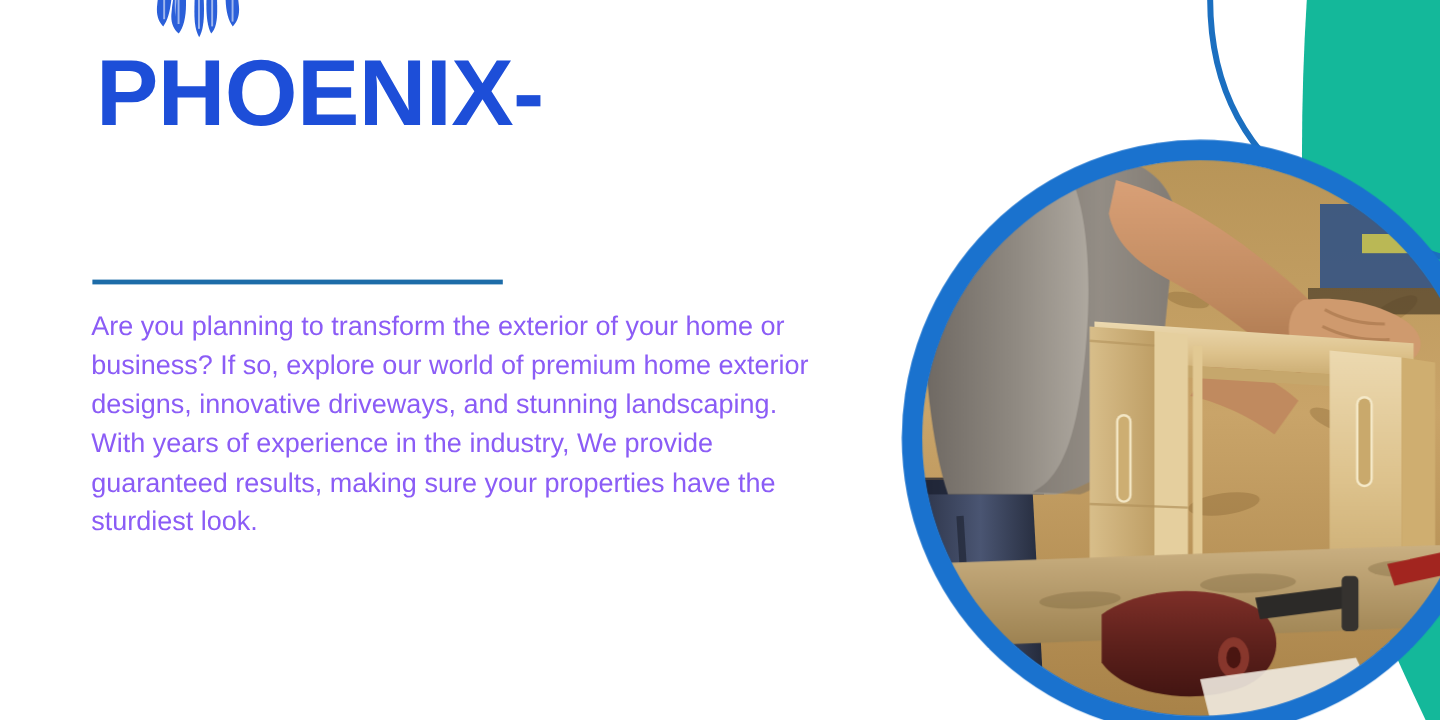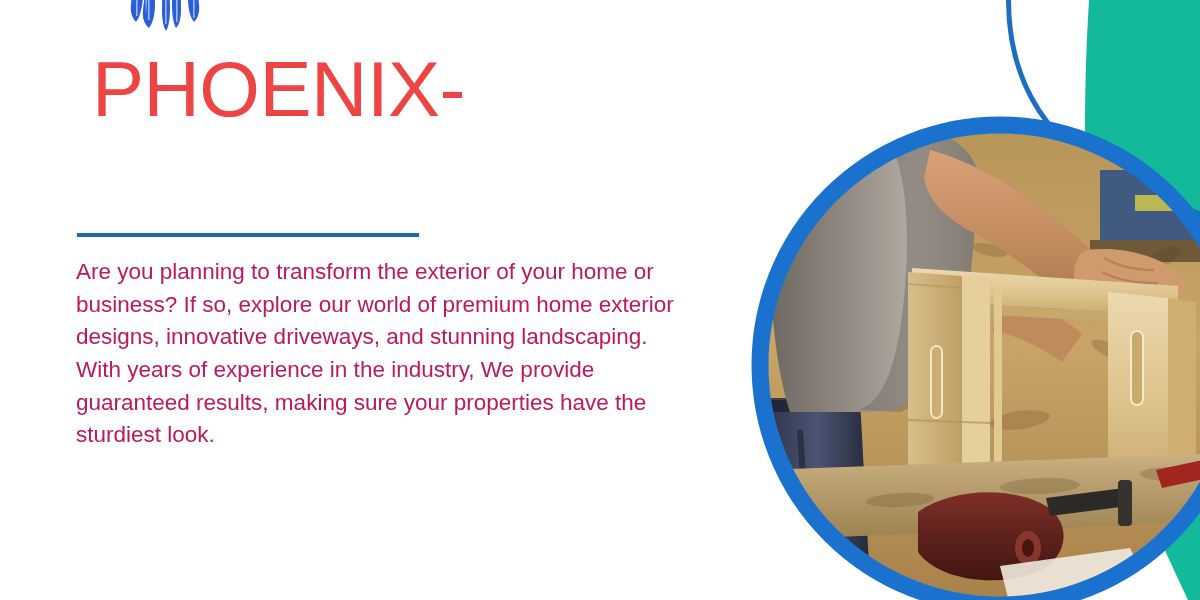--- a/index.html
+++ b/index.html
@@ -43,28 +43,28 @@
     left: 48px;
     top: -30px;
     width: 86px;
     height: 64px;
   }
 
   .headline {
     position: absolute;
     left: 0;
     top: 36px;
-    margin: 16px;
+    margin: 4px;
     width: 620px;
     font-family: "Liberation Sans", sans-serif;
     font-size: 78px;
     line-height: 0.97;
-    font-weight: 400;
+    font-weight: 700;
     letter-spacing: -0.5px;
-    color: #ef4444;
+    color: #1d4ed8;
     text-transform: uppercase;
   }
 
   .rule {
     position: absolute;
     left: 1px;
     top: 233px;
     width: 342px;
     height: 4px;
     background: #1D6CA8;
@@ -73,21 +73,21 @@
   .body-copy {
     position: absolute;
     left: 0;
     top: 256px;
     width: 614px;
     margin: 0;
     font-family: "Liberation Sans", sans-serif;
     font-size: 22.5px;
     line-height: 1.45;
     font-weight: 400;
-    color: #be185d;
+    color: #8b5cf6;
   }
 </style>
 </head>
 <body>
 
 <div class="banner">
 
   <svg class="decor-layer" viewBox="0 0 1200 600" width="1200" height="600">
     <defs>
 

